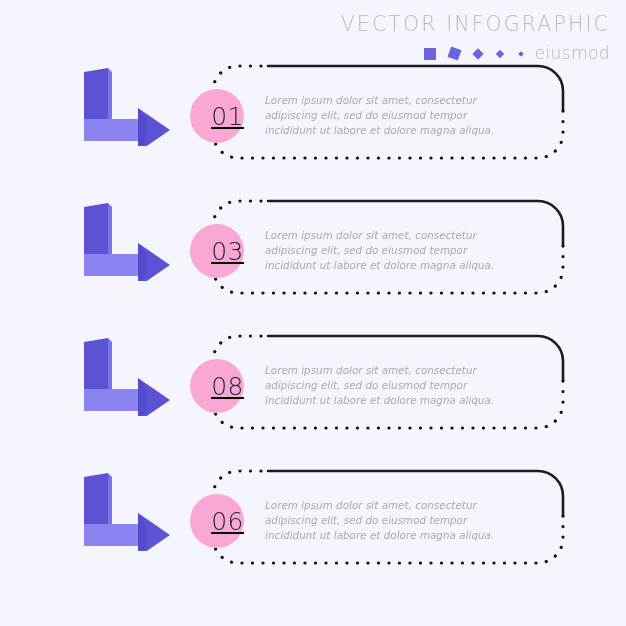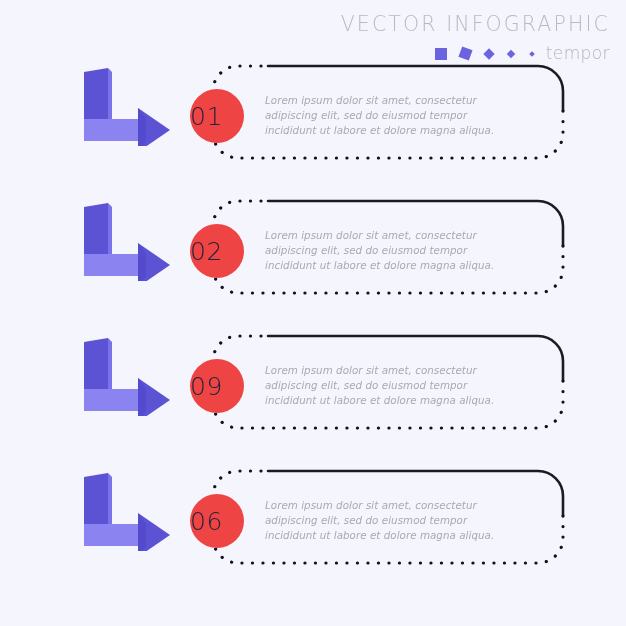--- a/index.html
+++ b/index.html
@@ -120,25 +120,26 @@
   }
 
   
   .badge {
     position: absolute;
     left: 180px;
     top: 27px;
     width: 54px;
     height: 54px;
     border-radius: 50%;
-    background: #ef4444;
+    background: #f9a8d4;
     display: flex;
     align-items: center;
-    justify-content: flex-start;
+    justify-content: flex-end;
     z-index: 5;
+    text-decoration: underline;
   }
   .badge-num {
     font-family: "DejaVu Sans", sans-serif;
     font-size: 25px;
     font-weight: 300;
     color: #23233a;
     letter-spacing: 0.5px;
     line-height: 1;
   }
 </style>
@@ -148,21 +149,21 @@
 <div class="canvas">
 
   <div class="header">
     <span class="header-title">VECTOR  INFOGRAPHIC</span>
     <div class="header-sub">
       <span class="deco d1"></span>
       <span class="deco d2"></span>
       <span class="deco d3"></span>
       <span class="deco d4"></span>
       <span class="deco d5"></span>
-      <span class="header-element">tempor</span>
+      <span class="header-element">eiusmod</span>
     </div>
   </div>
 
   <div class="row r1">
     <div class="arrow">
       <svg width="96" height="80" viewBox="0 0 96 80">
         <polygon points="6,6 30,2 30,53 6,53" fill="#5b52d4"></polygon>
         <polygon points="30,2 34,6 34,53 30,53" fill="#7a72e8"></polygon>
         <polygon points="6,53 68,53 68,75 6,75" fill="#8b83ef"></polygon>
         <polygon points="60,42 92,64 60,86" fill="#5b52d4"></polygon>
@@ -196,21 +197,21 @@
 
     <div class="card">
       <svg width="360" height="102" viewBox="0 0 360 102">
         <path d="M 60 5 L 330 5 A 25 25 0 0 1 355 30 L 355 50" fill="none" stroke="#1b1b28" stroke-width="2.6" stroke-linecap="round"></path>
         <path d="M 355 50 L 355 72 A 25 25 0 0 1 330 97 L 30 97 A 25 25 0 0 1 5 72 L 5 30 A 25 25 0 0 1 30 5 L 60 5" fill="none" stroke="#111122" stroke-width="3.2" stroke-linecap="round" stroke-dasharray="0.1 10.4"></path>
       </svg>
       <div class="card-text">Lorem ipsum dolor sit amet, consectetur adipiscing elit, sed do eiusmod tempor incididunt ut labore et dolore magna aliqua.</div>
     </div>
 
     <div class="badge">
-      <span class="badge-num">02</span>
+      <span class="badge-num">03</span>
     </div>
   </div>
 
   <div class="row r3">
     <div class="arrow">
       <svg width="96" height="80" viewBox="0 0 96 80">
         <polygon points="6,6 30,2 30,53 6,53" fill="#5b52d4"></polygon>
         <polygon points="30,2 34,6 34,53 30,53" fill="#7a72e8"></polygon>
         <polygon points="6,53 68,53 68,75 6,75" fill="#8b83ef"></polygon>
         <polygon points="60,42 92,64 60,86" fill="#5b52d4"></polygon>
@@ -220,21 +221,21 @@
 
     <div class="card offset">
       <svg width="360" height="102" viewBox="0 0 360 102">
         <path d="M 60 5 L 330 5 A 25 25 0 0 1 355 30 L 355 50" fill="none" stroke="#1b1b28" stroke-width="2.6" stroke-linecap="round"></path>
         <path d="M 355 50 L 355 72 A 25 25 0 0 1 330 97 L 30 97 A 25 25 0 0 1 5 72 L 5 30 A 25 25 0 0 1 30 5 L 60 5" fill="none" stroke="#111122" stroke-width="3.2" stroke-linecap="round" stroke-dasharray="0.1 10.4"></path>
       </svg>
       <div class="card-text">Lorem ipsum dolor sit amet, consectetur adipiscing elit, sed do eiusmod tempor incididunt ut labore et dolore magna aliqua.</div>
     </div>
 
     <div class="badge">
-      <span class="badge-num">09</span>
+      <span class="badge-num">08</span>
     </div>
   </div>
 
   <div class="row r4">
     <div class="arrow">
       <svg width="96" height="80" viewBox="0 0 96 80">
         <polygon points="6,6 30,2 30,53 6,53" fill="#5b52d4"></polygon>
         <polygon points="30,2 34,6 34,53 30,53" fill="#7a72e8"></polygon>
         <polygon points="6,53 68,53 68,75 6,75" fill="#8b83ef"></polygon>
         <polygon points="60,42 92,64 60,86" fill="#5b52d4"></polygon>

